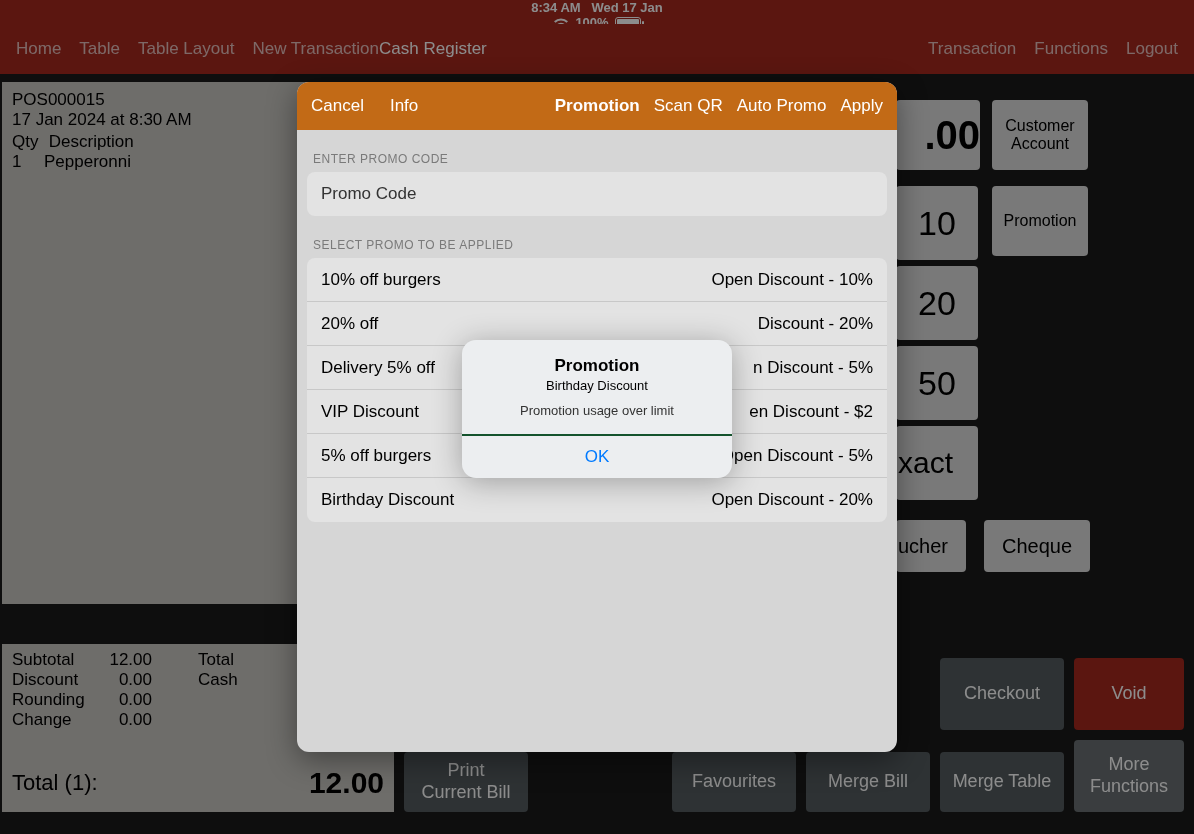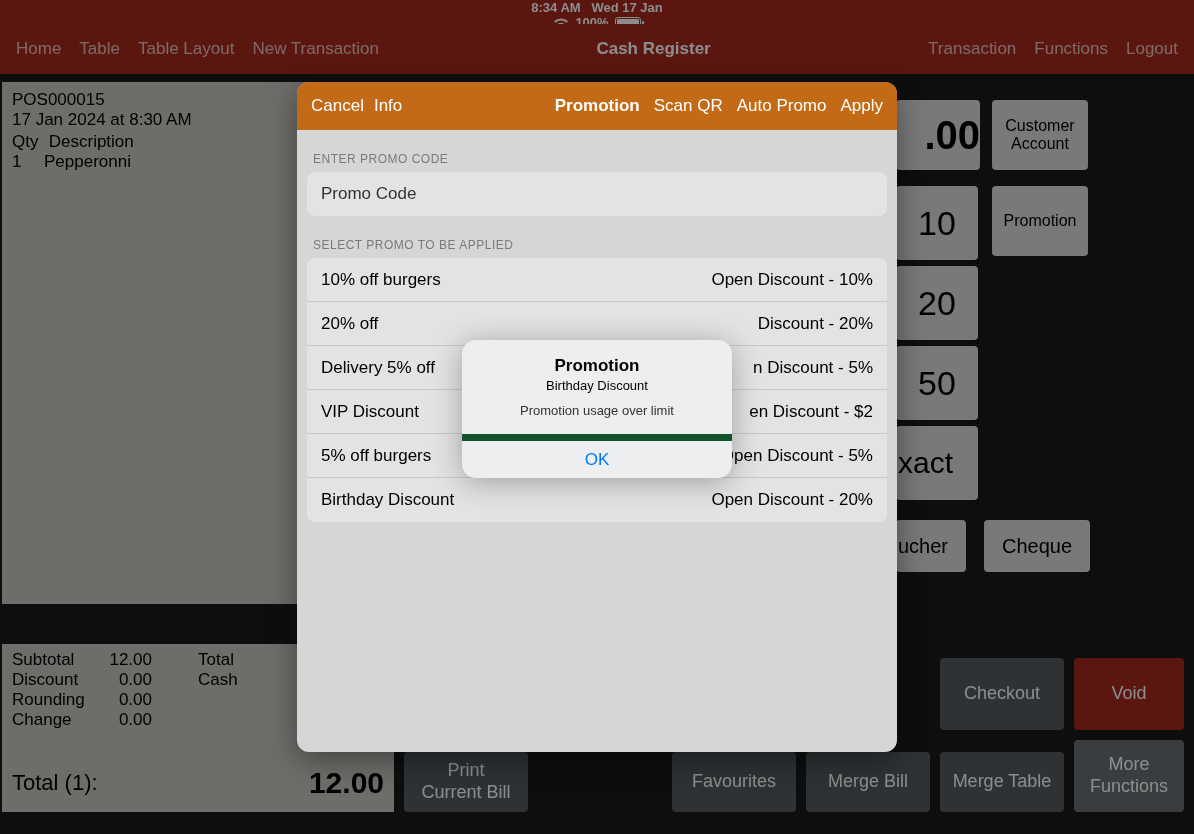--- a/index.html
+++ b/index.html
@@ -12,21 +12,21 @@
 .statusbar .sb-right { display: flex; align-items: center; gap: 6px; }
 .wifi { width: 16px; height: 12px; }
 .batt { width: 26px; height: 12px; border: 1px solid #fff; border-radius: 3px; position: relative; }
 .batt::after { content: ""; position: absolute; right: -4px; top: 3px; width: 2px; height: 4px; background: #fff; border-radius: 1px; }
 .batt .fill { background: #fff; position: absolute; inset: 1px; border-radius: 1px; }
 
 
 .topnav { position: absolute; top: 24px; left: 0; right: 0; height: 50px; background: #a6281e; display: flex; align-items: center; padding: 0 16px; color: #fff; }
 .topnav .nav-left, .topnav .nav-right { display: flex; gap: 18px; font-size: 17px; }
 .topnav .nav-left span, .topnav .nav-right span { color: rgba(255,255,255,0.7); cursor: pointer; }
-.topnav .title { flex: 1; text-align: center; font-size: 17px; font-weight: 700; }
+.topnav .title { flex: 1; font-size: 17px; font-weight: 400; }
 
 
 .receipt { position: absolute; left: 2px; top: 82px; width: 392px; height: 522px; background: #c9c6c2; color: #000; padding: 8px 10px; font-size: 17px; }
 .receipt .hdr-qty { display: inline-block; width: 32px; }
 .receipt .row { display: flex; }
 .receipt .row .q { width: 32px; }
 .remarks { position: absolute; left: 2px; top: 614px; width: 392px; height: 30px; background: #6f6e6d; color: #fff; font-size: 17px; padding: 4px 10px; }
 .totals { position: absolute; left: 2px; top: 644px; width: 392px; height: 110px; background: #c9c6c2; color: #000; padding: 6px 10px; font-size: 17px; }
 .totals .trow { display: flex; }
 .totals .trow > div { flex: 1; }
@@ -45,37 +45,37 @@
 .actbtn { position: absolute; background: #545c5f; color: #fff; font-size: 18px; display: flex; align-items: center; justify-content: center; text-align: center; border-radius: 4px; padding: 4px; line-height: 1.2; }
 .actbtn.red { background: #a6281e; }
 .actbtn.light { background: #6a7073; }
 .actbtn.gray { background: #dcdcdc; color: #000; }
 
 
 .dim { position: absolute; inset: 0; background: rgba(0,0,0,0.45); }
 
 
 .popover { position: absolute; left: 297px; top: 82px; width: 600px; height: 670px; background: #d6d6d6; border-radius: 12px; overflow: hidden; box-shadow: 0 8px 30px rgba(0,0,0,0.4); }
-.popbar { height: 48px; background: #c26a16; display: flex; align-items: center; padding: 0 14px; gap: 10px; color: #fff; font-size: 17px; }
+.popbar { height: 48px; background: #c26a16; display: flex; align-items: center; padding: 0 14px; gap: 26px; color: #fff; font-size: 17px; }
 .popbar .right { margin-left: auto; display: flex; gap: 14px; }
 .popbar .active { font-weight: 600; }
 .sectlabel { font-size: 12px; color: #7a7a7a; padding: 22px 16px 6px; letter-spacing: 0.5px; }
 .promo-input { margin: 0 10px; height: 44px; background: #e3e3e3; border-radius: 8px; display: flex; align-items: center; padding: 0 14px; color: #333; font-size: 17px; }
 .promolist { margin: 0 10px; background: #e3e3e3; border-radius: 8px; overflow: hidden; }
 .promolist .pitem { height: 44px; border-bottom: 1px solid #c8c8c8; display: flex; align-items: center; padding: 0 14px; font-size: 17px; color: #000; }
 .promolist .pitem:last-child { border-bottom: none; }
 .promolist .pitem .pname { flex: 1; font-weight: 500; }
 .promolist .pitem .pdesc { color: #000; text-align: center; }
 
 
 .alert { position: absolute; left: 462px; top: 340px; width: 270px; background: #eceef0; border-radius: 14px; overflow: hidden; box-shadow: 0 4px 30px rgba(0,0,0,0.3); text-align: center; }
 .alert .atitle { font-size: 17px; font-weight: 600; padding-top: 16px; }
 .alert .asub { font-size: 13px; padding: 2px 0 10px; }
 .alert .amsg { font-size: 13px; padding-bottom: 16px; color: #333; }
-.alert .abtn { border-top: 7px solid #14532d; height: 44px; display: flex; align-items: center; justify-content: center; color: #007aff; font-size: 17px; }
+.alert .abtn { border-top: 2px solid #14532d; height: 44px; display: flex; align-items: center; justify-content: center; color: #007aff; font-size: 17px; }
 </style>
 </head>
 <body>
 
 <div id="app">
 
   <div class="statusbar">
     <div class="sb-left">
       <span>8:34 AM</span>&nbsp;&nbsp;
       <span>Wed 17 Jan</span>

